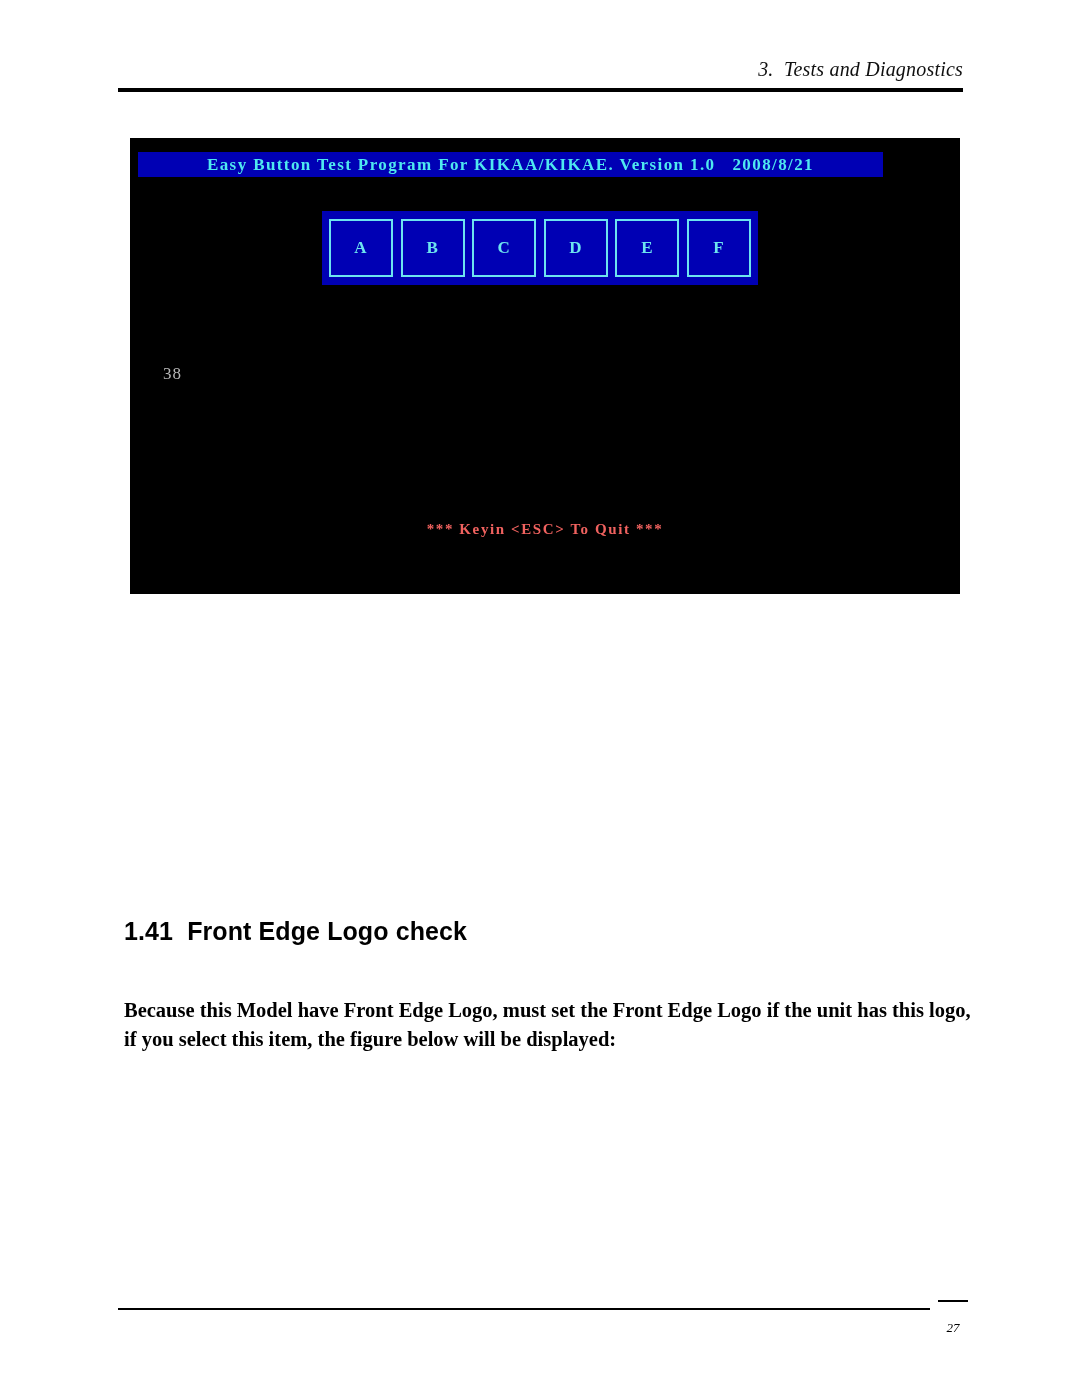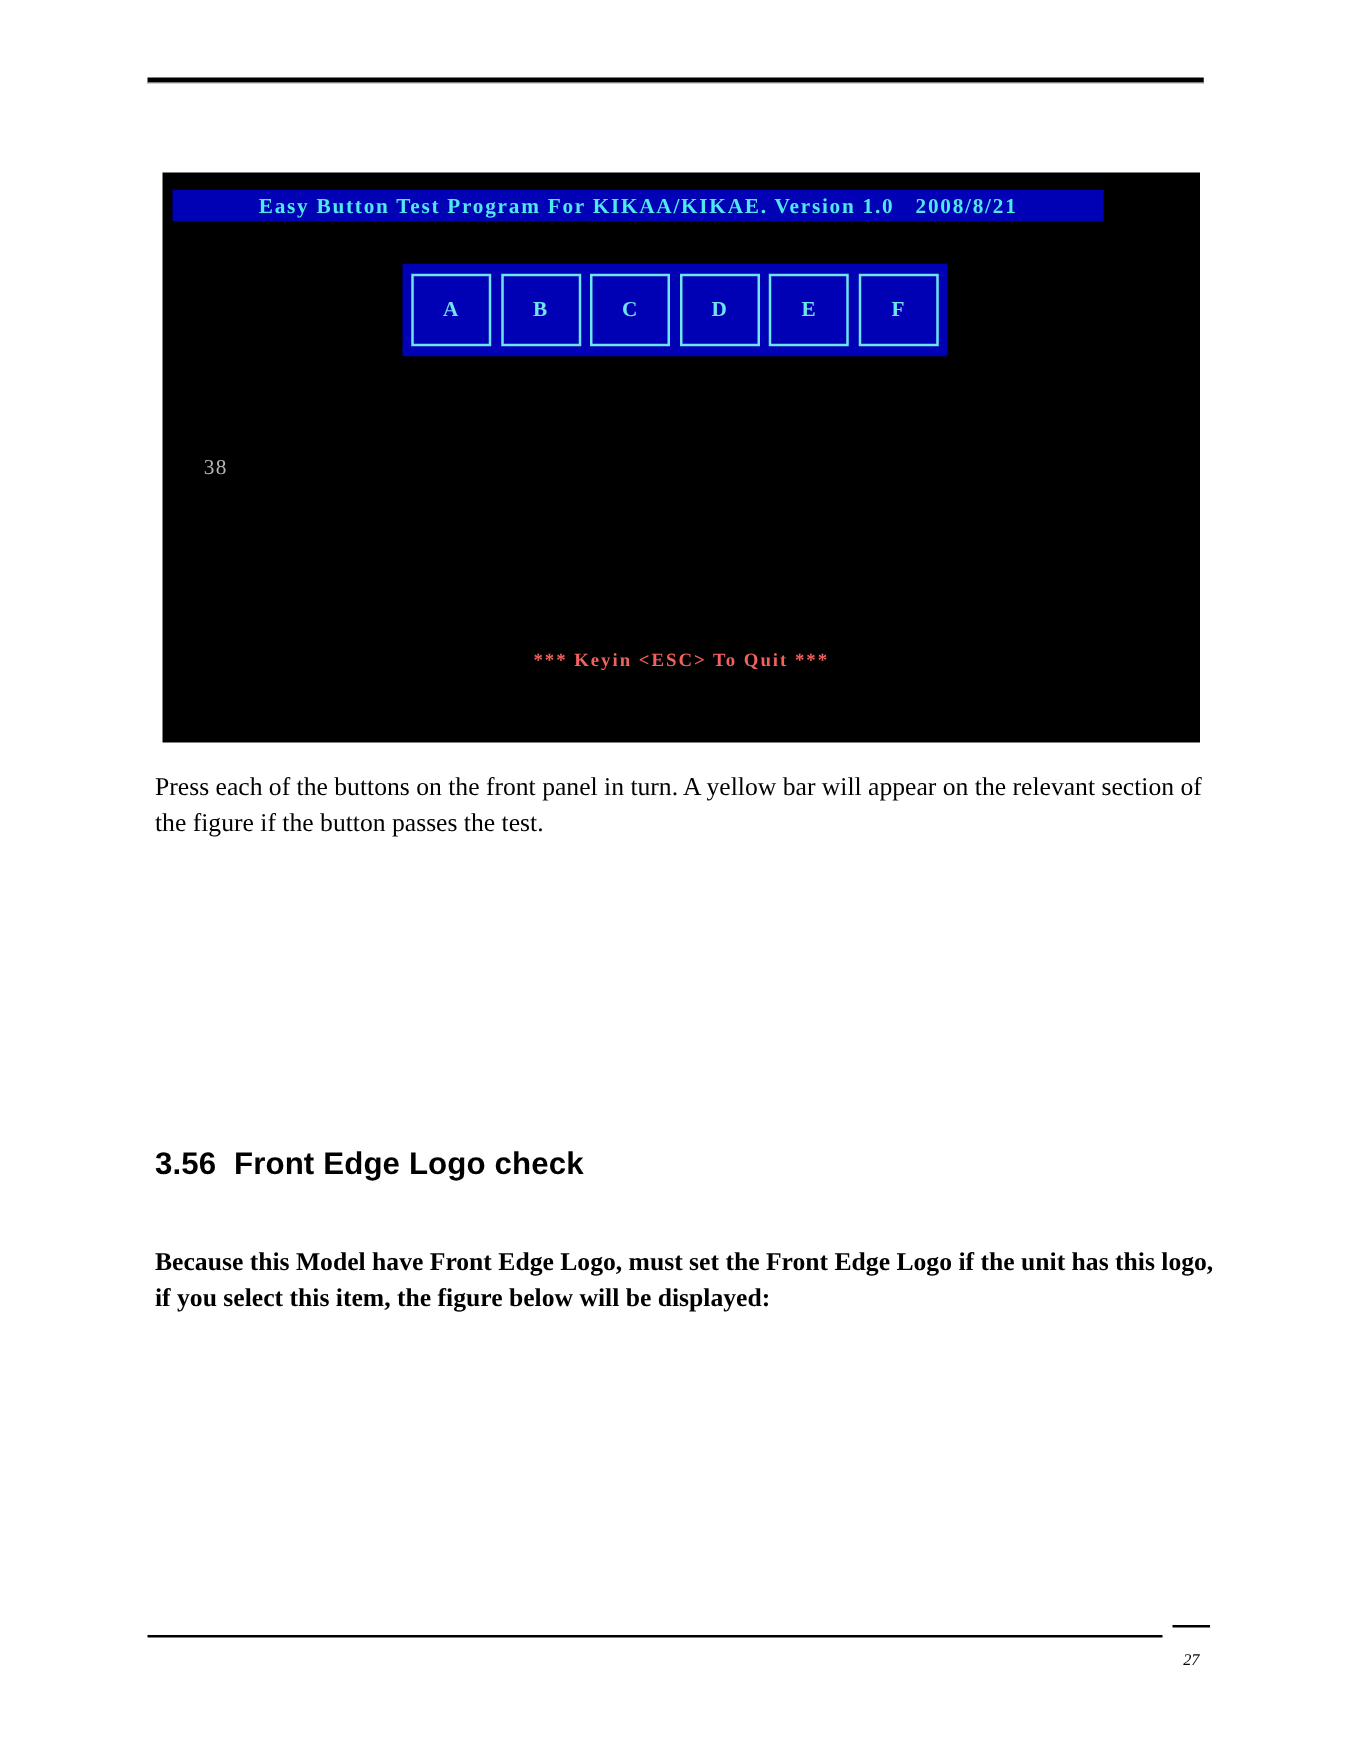--- a/index.html
+++ b/index.html
@@ -188,20 +188,21 @@
     font-style: italic;
     font-size: 13px;
     line-height: 22px;
     margin-top: 15px;
   }
 </style>
 </head>
 <body>
 
 <div class="page-header">
+  <div class="header-title">3.  Tests and Diagnostics</div>
   <div class="header-rule"></div>
 </div>
 
 <div class="terminal">
 
   <div class="term-titlebar">Easy Button Test Program For KIKAA/KIKAE. Version 1.0   2008/8/21</div>
 
   <div class="term-index">38</div>
 
   <div class="button-panel">
@@ -210,24 +211,23 @@
     <div class="panel-button">C</div>
     <div class="panel-button">D</div>
     <div class="panel-button">E</div>
     <div class="panel-button">F</div>
   </div>
 
   <div class="term-quit">*** Keyin &lt;ESC&gt; To Quit ***</div>
 </div>
 
 <div class="content">
-  <p class="body-text">Press each of the buttons on the front panel in turn. A yellow bar will appear on the relevant section of the figure if the button passes the test.</p>
-</div>
-
-<div class="section-heading">3.56  Front Edge Logo check</div>
+</div>
+
+<div class="section-heading">1.41  Front Edge Logo check</div>
 
 <div class="section-body">
   <p class="body-text">Because this Model have Front Edge Logo, must set the Front Edge Logo if the unit has this logo, if you select this item, the figure below will be displayed:</p>
 </div>
 
 <div class="footer-rule"></div>
 <div class="footer-pagenum">
   <div class="tick"></div>
   <div class="num">27</div>
 </div>

